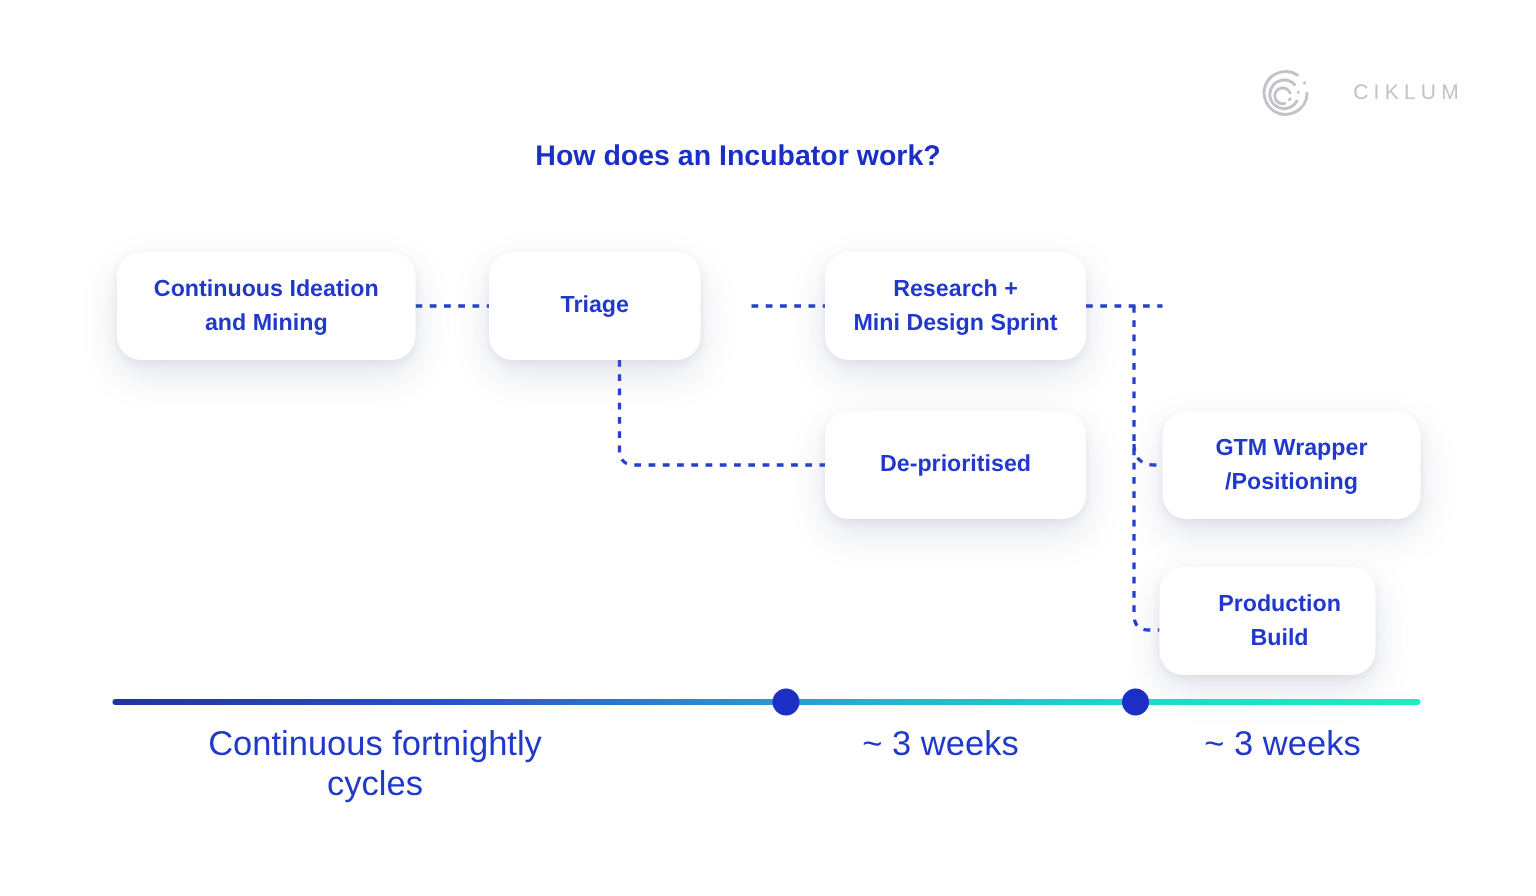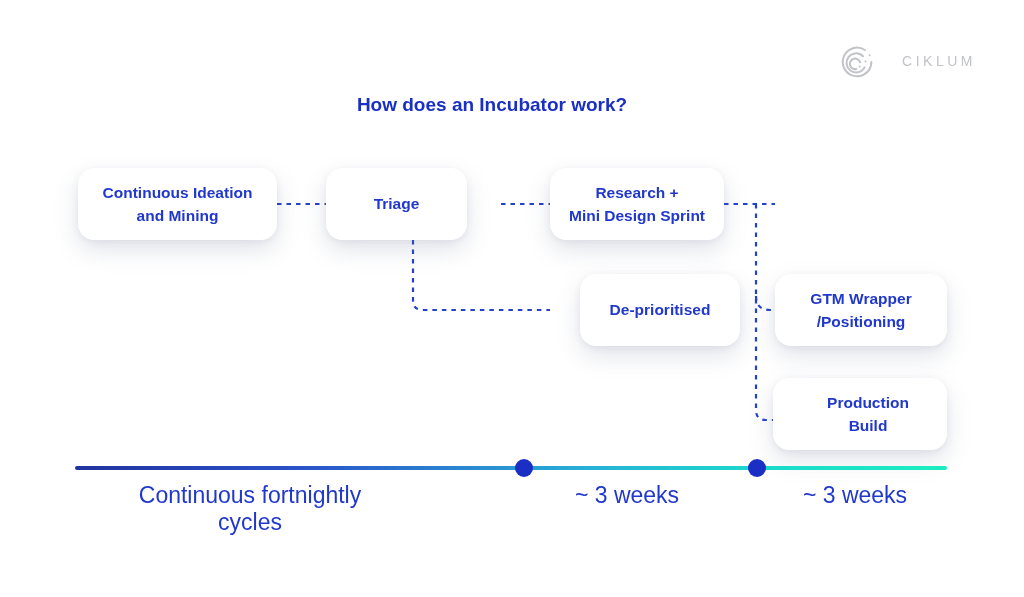--- a/index.html
+++ b/index.html
@@ -34,23 +34,23 @@
   
   .fbox{position:absolute;z-index:2;background:#ffffff;border-radius:16px;
         display:flex;align-items:center;justify-content:center;text-align:center;
         font-size:15.5px;font-weight:700;line-height:1.5;color:var(--accent-blue);
         white-space:pre-line;
         box-shadow:0 10px 24px rgba(110,120,150,0.20),0 2px 6px rgba(110,120,150,0.10);}
   .box-a{left:78px; top:168px;width:199px;height:72px;}
   .box-b{left:326px;top:168px;width:141px;height:72px;}
   .box-c{left:550px;top:168px;width:174px;height:72px;}
   .box-d{left:775px;top:168px;width:172px;height:72px;}
-  .box-e{left:580px;top:274px;width:160px;height:72px;}
+  .box-e{left:550px;top:274px;width:174px;height:72px;}
   .box-f{left:775px;top:274px;width:172px;height:72px;}
-  .box-g{left:773px;top:378px;width:174px;height:72px;padding-left:16px;}
+  .box-g{left:773px;top:378px;width:144px;height:72px;padding-left:16px;}
 
   
   .tl-line{position:absolute;left:75px;top:466px;width:872px;height:4px;border-radius:2px;z-index:2;
            background:linear-gradient(90deg,var(--timeline-start) 0%,#2a52c9 26%,var(--timeline-mid) 58%,#1bd9cb 78%,var(--timeline-end) 100%);}
   .tl-dot{position:absolute;top:459px;width:18px;height:18px;border-radius:50%;background:var(--dot-blue);z-index:3;}
   .tl-dot.d1{left:515px;}
   .tl-dot.d2{left:748px;}
   .tl-label{position:absolute;top:482px;z-index:2;text-align:center;
             font-size:23px;font-weight:500;color:var(--accent-blue);}
   .tl-label.l1{left:105px;width:290px;}

